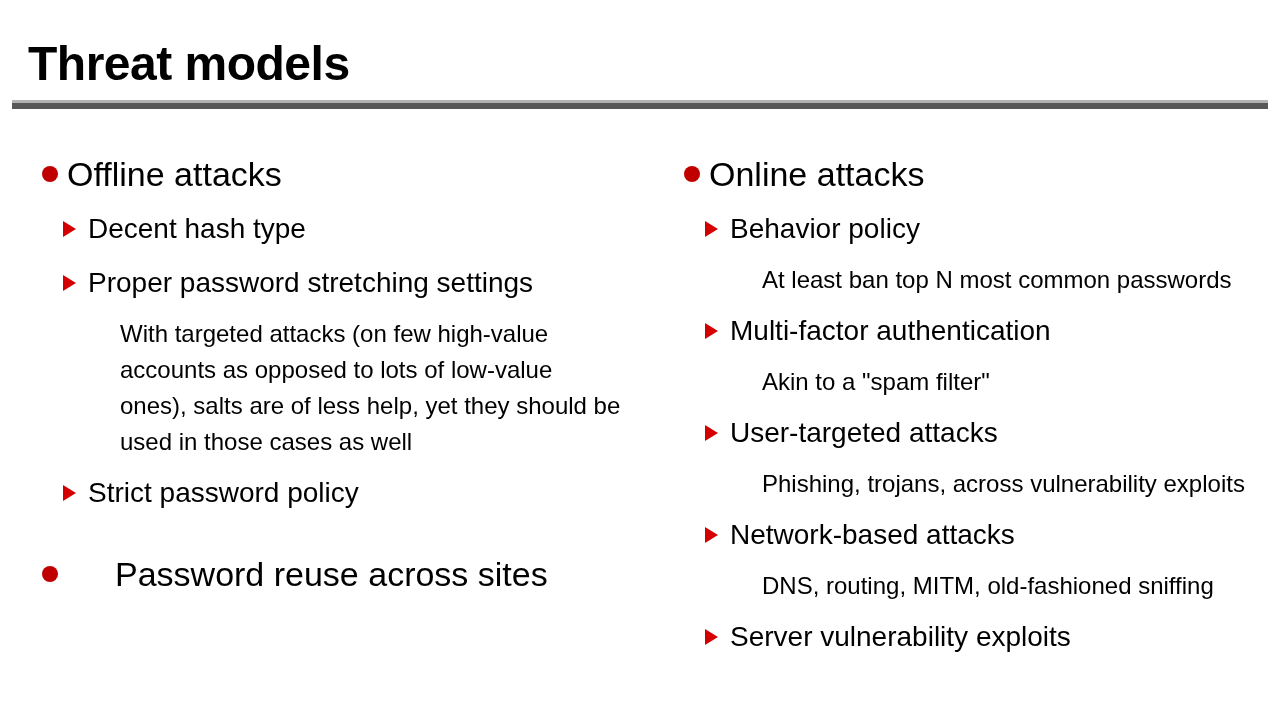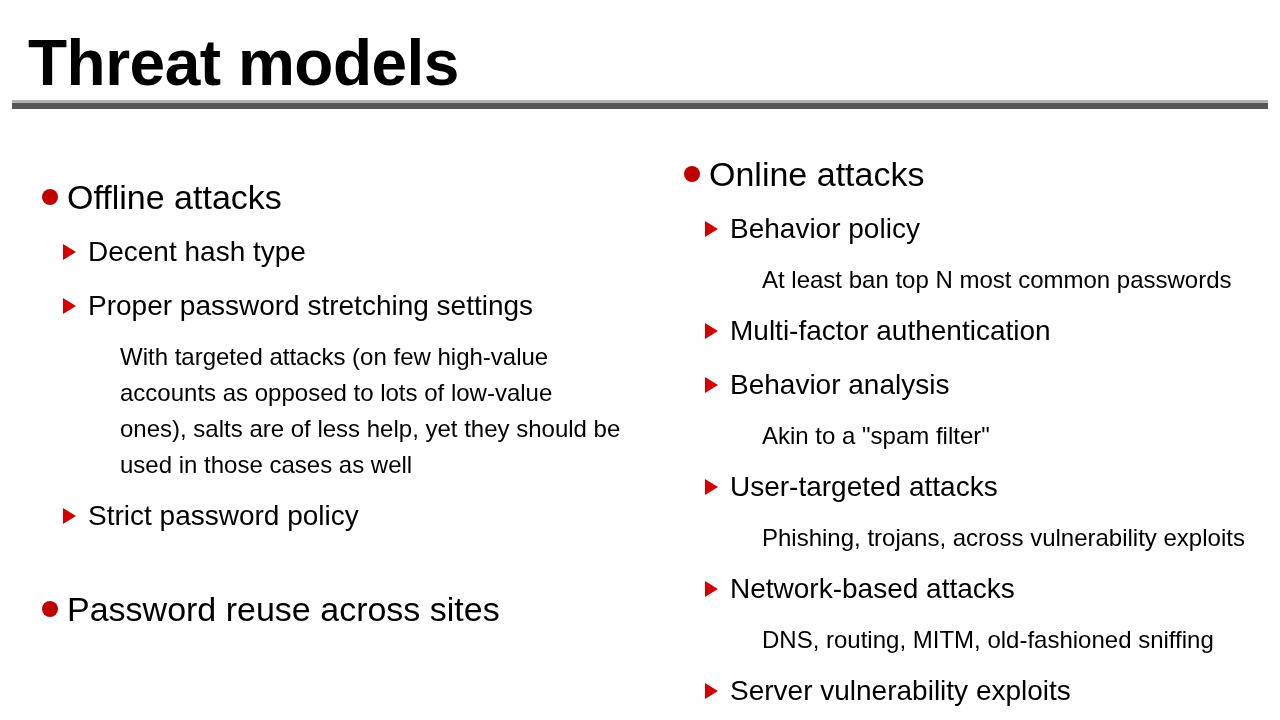--- a/index.html
+++ b/index.html
@@ -15,40 +15,40 @@
   .slide {
     width: 1280px; height: 720px;
     background: var(--bg);
     color: var(--text);
     font-family: "Liberation Sans", "DejaVu Sans", sans-serif;
     overflow: hidden;
     position: relative;
   }
   .title {
     margin: 36px 0 0 28px;
-    font-size: 64px;
+    font-size: 48px;
     font-weight: bold;
     line-height: 55px;
     letter-spacing: -0.5px;
   }
   .rule {
     margin: 9px 12px 0 12px;
     height: 9px;
     background: linear-gradient(to bottom,
       var(--ruleTop) 0px, var(--ruleTop) 3px,
       var(--ruleBottom) 3px, var(--ruleBottom) 9px);
   }
   .columns { display: flex; align-items: flex-start; }
   .col { }
-  .col-left  { width: 660px; padding: 66px 0 0 40px; }
+  .col-left  { width: 660px; padding: 43px 0 0 40px; }
   .col-right { width: 620px; padding: 43px 12px 0 22px; }
 
   .item { display: flex; align-items: stretch; margin-top: 12px; }
   .item:first-child { margin-top: 0; }
-  .gap-large { margin-top: 50px; }
+  .gap-large { margin-top: 38px; gap: 48px; }
 
   .bullet-box { display: flex; align-items: center; flex: 0 0 auto; }
 
   .item.l1 { font-size: 34px; line-height: 44px; }
   .l1 .bullet-box { width: 27px; padding-left: 2px; }
   .circle { width: 16px; height: 16px; border-radius: 50%; background: var(--circle); }
 
   .item.l2 { font-size: 28px; line-height: 42px; padding-left: 23px; }
   .l2 .bullet-box { width: 25px; }
   .tri {
@@ -141,26 +141,20 @@
       </div>
 
 
       <div class="item l2">
         <span class="bullet-box">
             <span class="tri"></span>
           </span>
         <span class="txt">Multi-factor authentication</span>
       </div>
 
-      <div class="item l2">
-        <span class="bullet-box">
-            <span class="tri"></span>
-          </span>
-        <span class="txt">Behavior analysis</span>
-      </div>
 
       <div class="item l3">
         <span class="txt">Akin to a "spam filter"</span>
       </div>
 
       <div class="item l2">
         <span class="bullet-box">
             <span class="tri"></span>
           </span>
         <span class="txt">User-targeted attacks</span>

